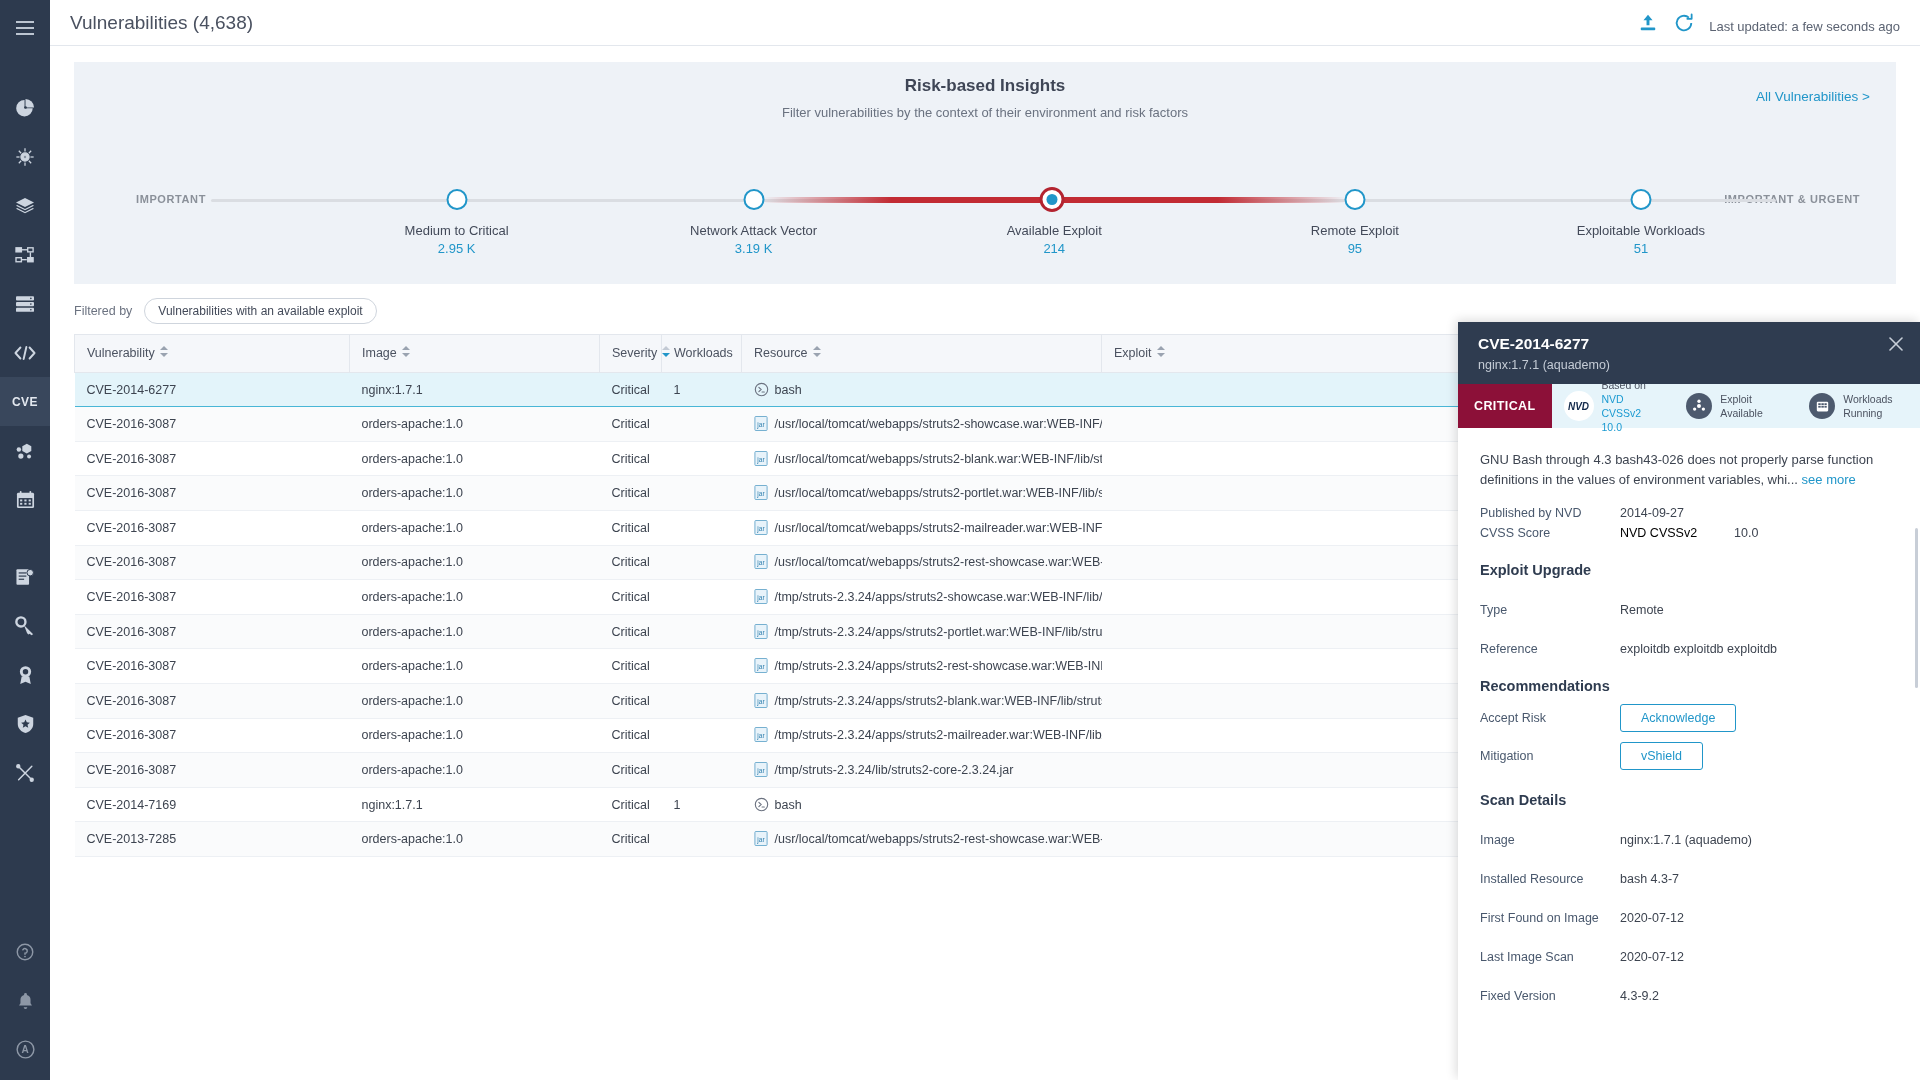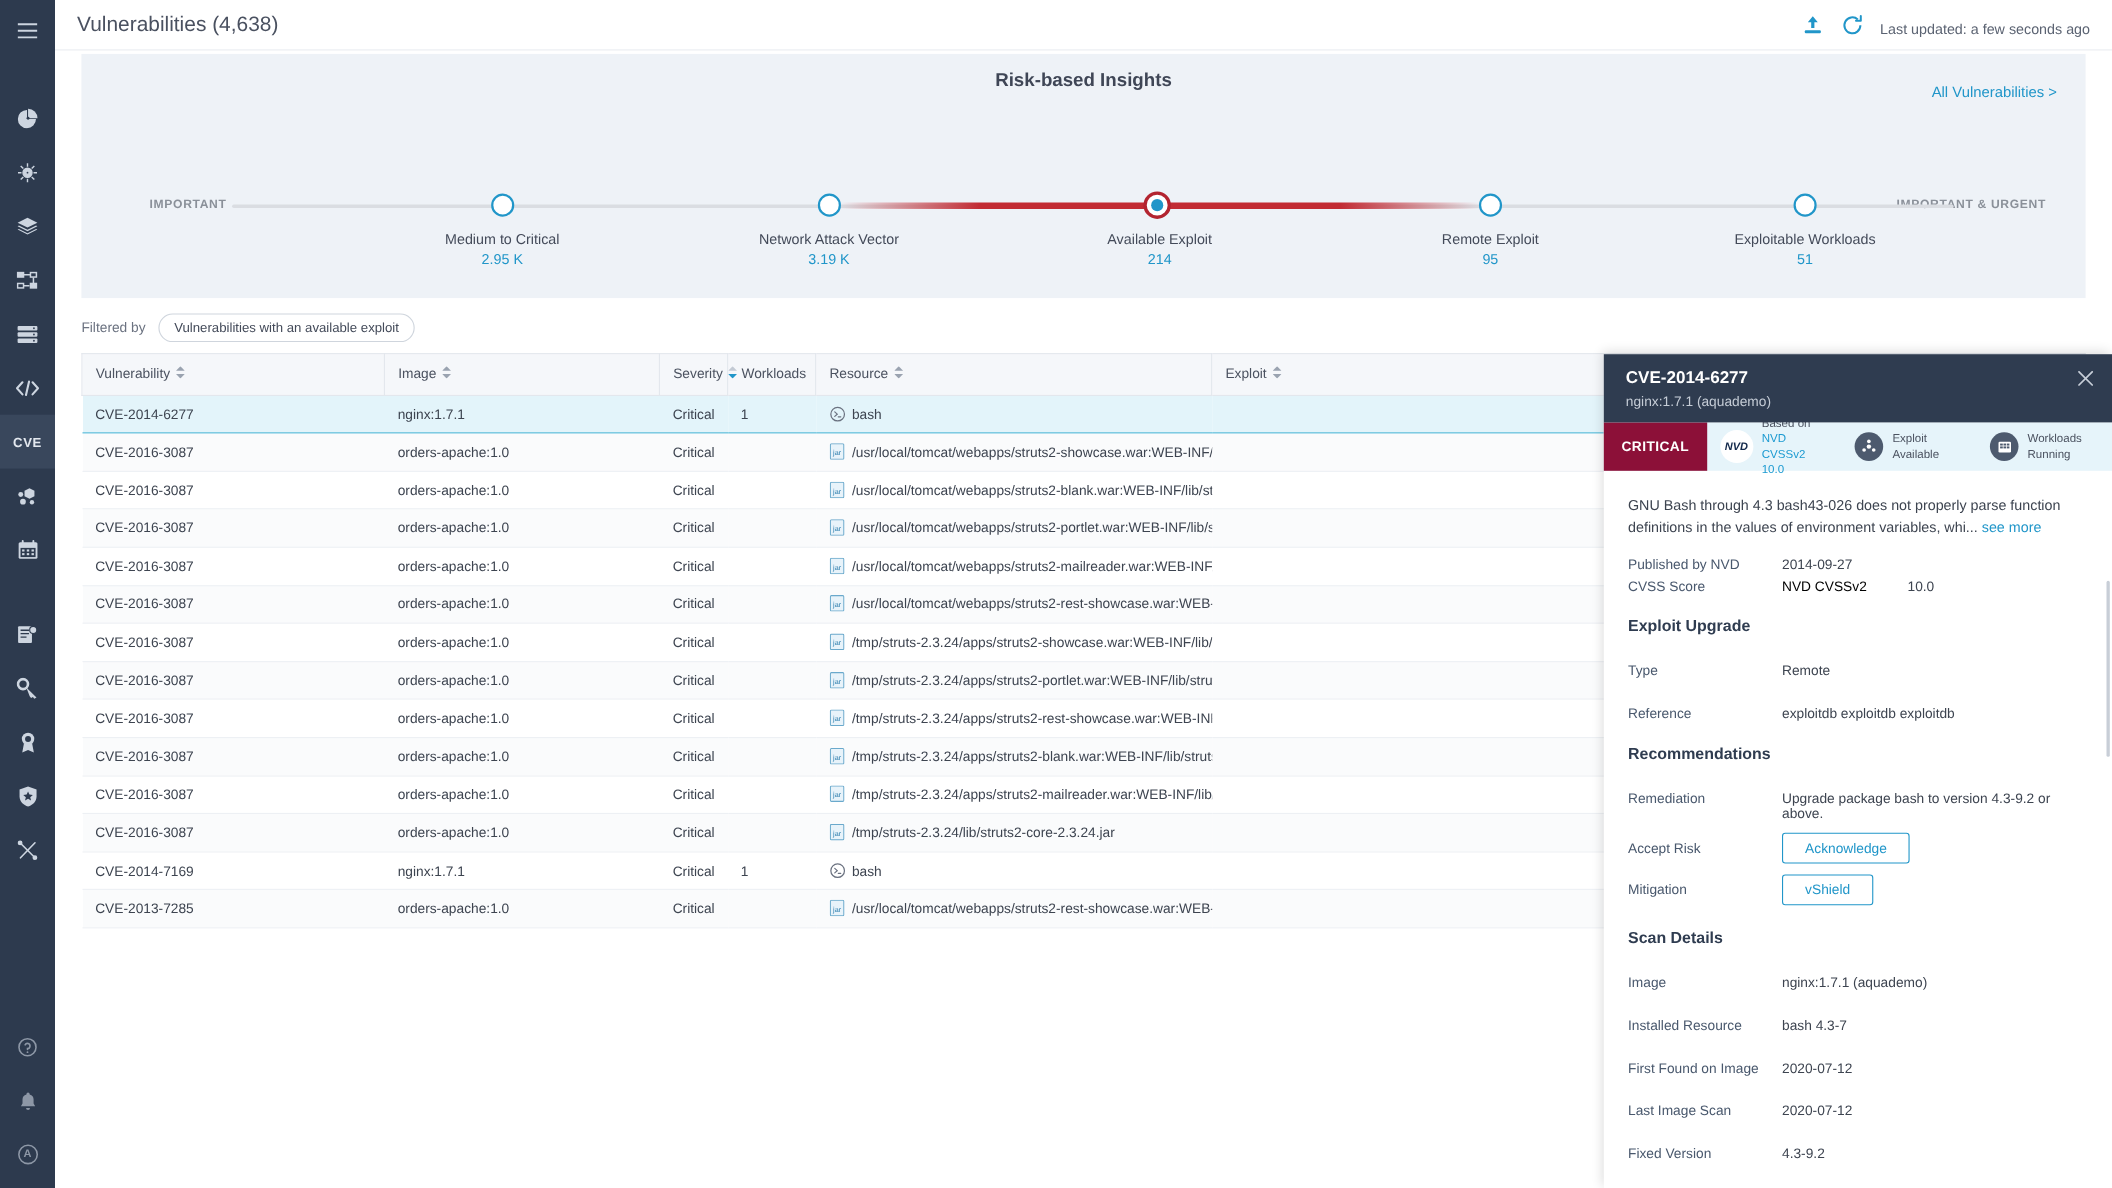--- a/index.html
+++ b/index.html
@@ -44,21 +44,21 @@
   .topbar-right { margin-left: auto; display: flex; align-items: flex-end; padding-right: 20px; gap: 14px; }
   .tb-ico { color: #2196c9; width: 22px; height: 22px; display: flex; align-items: center; justify-content: center; }
   .tb-text { font-size: 13px; color: #5b6372; }
 
   
   .insights-wrap { padding: 0 24px; background: #fff; }
   .insights {
     background: #eef2f7;
     height: 222px;
     position: relative;
-    margin-top: 3px;
+    margin-top: 16px;
   }
   .ins-title { text-align: center; font-size: 17px; color: #3f4656; font-weight: 700; padding-top: 14px; }
   .ins-sub { text-align: center; font-size: 13px; color: #6a7280; padding-top: 9px; }
   .ins-link {
     position: absolute; right: 26px; top: 27px;
     font-size: 13.5px; color: #2196c9; cursor: pointer;
   }
 
   .slider { position: absolute; left: 0; right: 0; top: 113px; height: 100px; }
   .sl-label {
@@ -358,20 +358,21 @@
               <polyline points="19.4,1.6 19.4,6.4 14.6,6.4" stroke-linecap="round" stroke-linejoin="round"></polyline>
             </svg>
         </div>
         <div class="tb-text">Last updated: a few seconds ago</div>
       </div>
     </div>
 
     <div class="insights-wrap">
       <div class="insights">
         <div class="ins-title">Risk-based Insights</div>
+        <div class="ins-sub">Filter vulnerabilities by the context of their environment and risk factors</div>
         <div class="ins-link">All Vulnerabilities &gt;</div>
 
         <div class="slider">
           <div class="sl-label left">IMPORTANT</div>
           <div class="sl-label right">IMPORTANT &amp; URGENT</div>
           <div class="sl-track"></div>
           <div class="sl-hot" id="hot" style="left: 37.8%; width: 32%;"></div>
           <div id="nodes">
               <div class="node" style="left: 21%;">
                 <div class="node-dot"></div>
@@ -749,24 +750,20 @@
         <div class="kv">
           <div class="k">Type</div>
           <div class="v">Remote</div>
         </div>
         <div class="kv">
           <div class="k">Reference</div>
           <div class="v lnk">exploitdb exploitdb exploitdb</div>
         </div>
 
         <div class="sec-h">Recommendations</div>
-        <div class="kv">
-          <div class="k">Remediation</div>
-          <div class="v">Upgrade package bash to version 4.3-9.2 or above.</div>
-        </div>
         <div class="kv-btn">
           <div class="k">Accept Risk</div>
           <button class="obtn">Acknowledge</button>
         </div>
         <div class="kv-btn">
           <div class="k">Mitigation</div>
           <button class="obtn">vShield</button>
         </div>
 
         <div class="sec-h">Scan Details</div>

